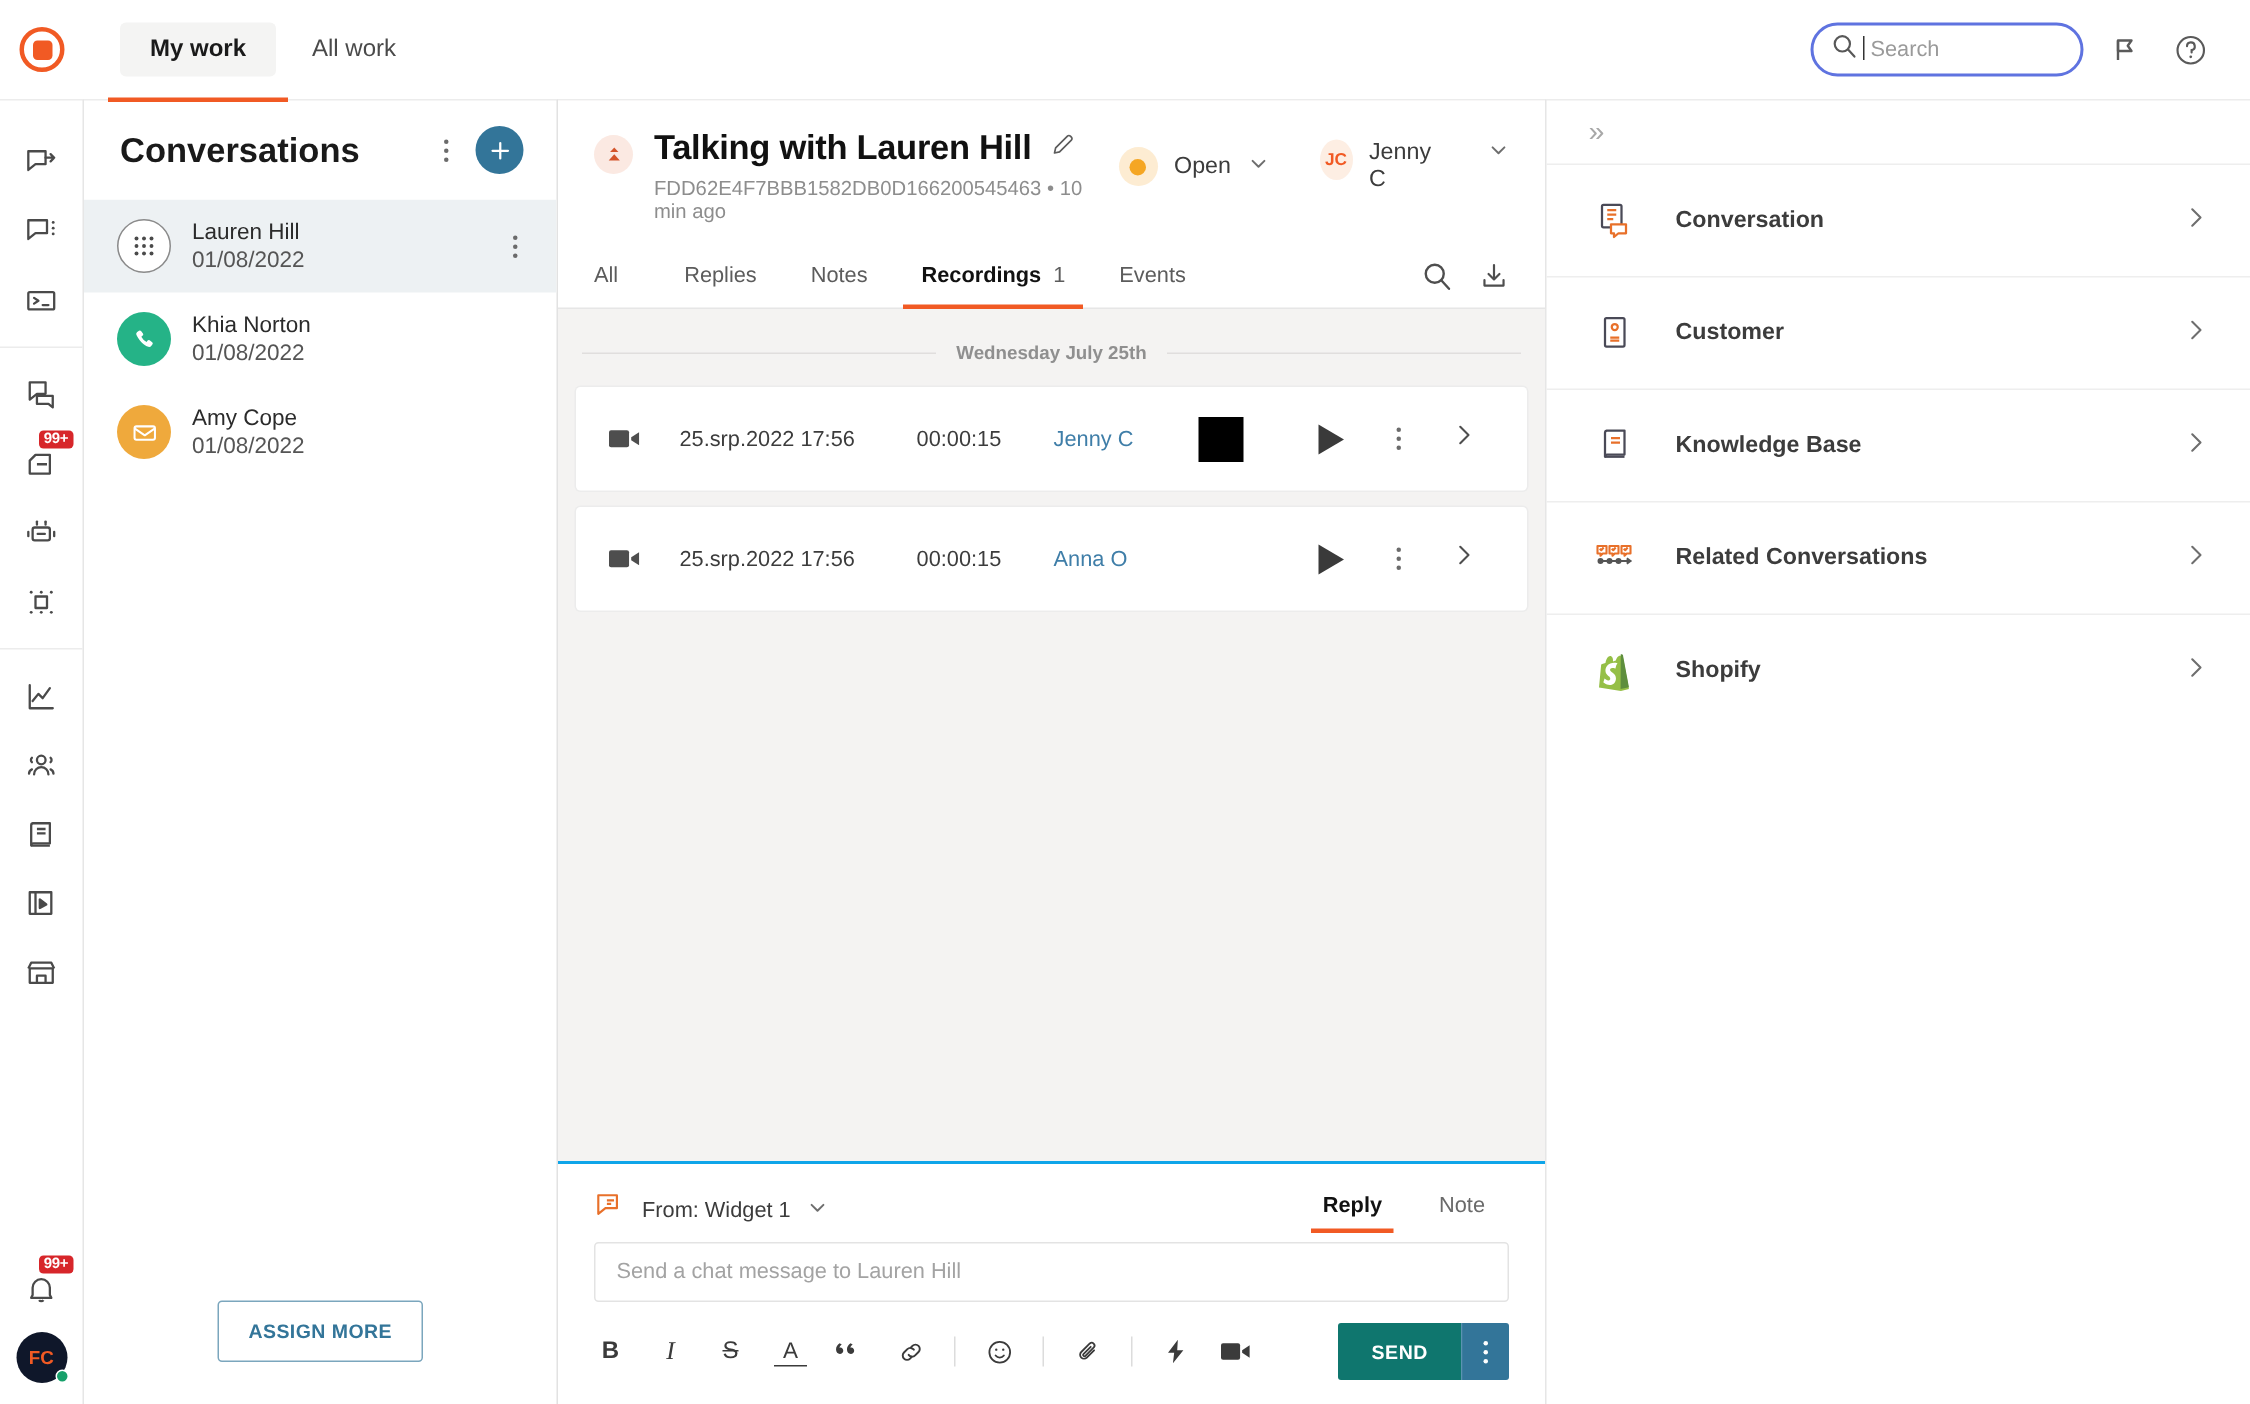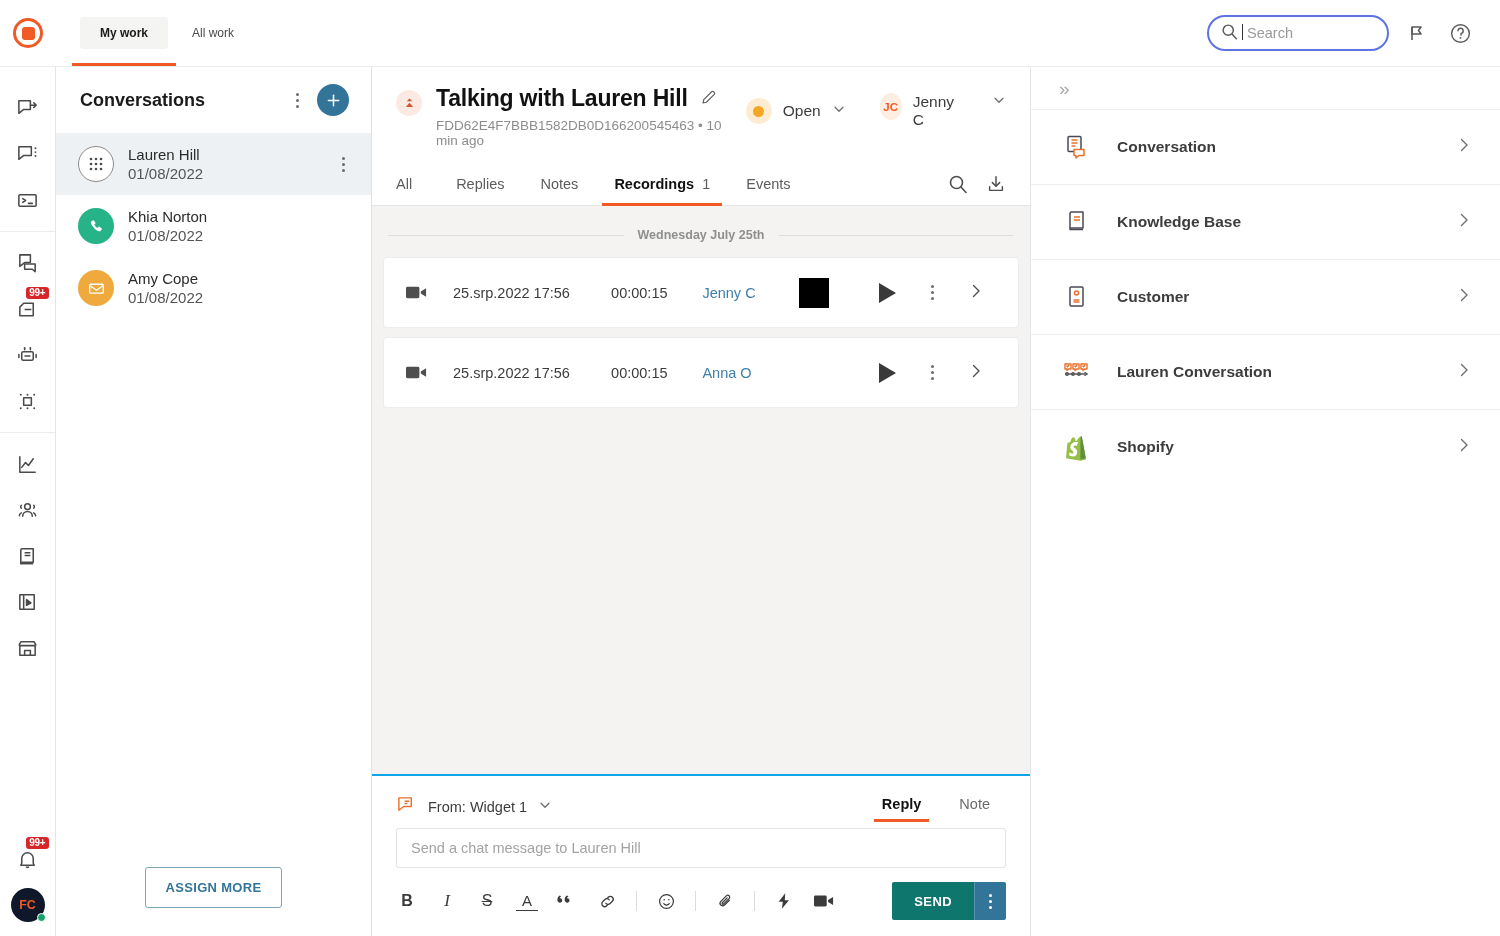--- a/index.html
+++ b/index.html
@@ -22,21 +22,21 @@
   .logo-cell { width: 56px; display: flex; align-items: center; justify-content: center; flex:0 0 56px;}
   .logo {
     width: 30px; height: 30px; border-radius: 50%;
     border: 3px solid #f15a24;
     display: flex; align-items: center; justify-content: center;
   }
   .logo-inner { width: 13px; height: 13px; background: #f15a24; border-radius: 3px; }
 
   .worktabs { display: flex; align-items: center; gap: 4px; margin-left: 24px; height: 100%; }
   .worktab {
-    padding: 9px 20px; font-size: 12px; color: #4a4a4a;
+    padding: 9px 20px; font-size: 16px; color: #4a4a4a;
     border-radius: 4px; cursor: pointer; position: relative;
   }
   .worktab.active { background: #f4f4f3; font-weight: 700; color: #1a1a1a; }
   .worktab.active::after {
     content:""; position: absolute; left: -8px; right: -8px; bottom: -17px;
     height: 3px; background: #f15a24;
   }
 
   .topbar-right { margin-left: auto; display: flex; align-items: center; gap: 18px; padding-right: 28px; }
   .searchbox {
@@ -84,21 +84,21 @@
 
   
   .conv-panel {
     width: 316px; flex: 0 0 316px; background: #fff;
     border-right: 1px solid #e2e2e2; border-top: 1px solid #ececec;
     display: flex; flex-direction: column;
   }
   .conv-head {
     height: 66px; display: flex; align-items: center; padding: 0 22px 0 24px; gap: 10px;
   }
-  .conv-title { font-size: 18px; font-weight: 700; color: #1a1a1a; }
+  .conv-title { font-size: 23px; font-weight: 700; color: #1a1a1a; }
   .kebab { width: 20px; height: 22px; display:flex; flex-direction: column; align-items:center;
            justify-content:center; gap:3px; cursor: pointer; margin-left: auto; }
   .kebab i { width: 3px; height: 3px; border-radius: 50%; background: #6b6b6b; display:block; }
   .add-btn {
     width: 32px; height: 32px; border-radius: 50%; background: #337599;
     display:flex; align-items:center; justify-content:center; cursor:pointer; flex:0 0 32px;
   }
   .conv-list { flex: 1; overflow: hidden; }
   .conv-item {
     display: flex; align-items: center; gap: 14px;
@@ -718,42 +718,42 @@
         <span class="chev">
           <svg width="16" height="16" viewBox="0 0 16 16" fill="none" stroke="#6e6e6e" stroke-width="1.4" stroke-linecap="round" stroke-linejoin="round">
               <path d="M5.5 2.5L11 8l-5.5 5.5"></path>
             </svg>
         </span>
       </div>
 
       <div class="app-row">
         <span class="app-icon">
           <svg width="26" height="26" viewBox="0 0 26 26" fill="none" stroke="#4a4a57" stroke-width="1.5" stroke-linejoin="round">
+            <rect x="6" y="3" width="13" height="19" rx="1"></rect>
+            <circle cx="12.5" cy="9" r="2" stroke="#e8702a"></circle>
+            <path d="M9.5 16h6M9.5 18h6" stroke="#e8702a"></path>
+          </svg>
+        </span>
+        <span class="app-label">Customer</span>
+        <span class="chev">
+          <svg width="16" height="16" viewBox="0 0 16 16" fill="none" stroke="#6e6e6e" stroke-width="1.4" stroke-linecap="round" stroke-linejoin="round">
+              <path d="M5.5 2.5L11 8l-5.5 5.5"></path>
+            </svg>
+        </span>
+      </div>
+
+      <div class="app-row">
+        <span class="app-icon">
+          <svg width="26" height="26" viewBox="0 0 26 26" fill="none" stroke="#4a4a57" stroke-width="1.5" stroke-linejoin="round">
             <path d="M7 3h12v16H7.5A1.5 1.5 0 0 0 6 20.5V4.5A1.5 1.5 0 0 1 7.5 3z"></path>
             <path d="M10 8h6M10 11h6" stroke="#e8702a"></path>
             <path d="M6 20.5h13"></path>
           </svg>
         </span>
         <span class="app-label">Knowledge Base</span>
-        <span class="chev">
-          <svg width="16" height="16" viewBox="0 0 16 16" fill="none" stroke="#6e6e6e" stroke-width="1.4" stroke-linecap="round" stroke-linejoin="round">
-              <path d="M5.5 2.5L11 8l-5.5 5.5"></path>
-            </svg>
-        </span>
-      </div>
-
-      <div class="app-row">
-        <span class="app-icon">
-          <svg width="26" height="26" viewBox="0 0 26 26" fill="none" stroke="#4a4a57" stroke-width="1.5" stroke-linejoin="round">
-            <rect x="6" y="3" width="13" height="19" rx="1"></rect>
-            <circle cx="12.5" cy="9" r="2" stroke="#e8702a"></circle>
-            <path d="M9.5 16h6M9.5 18h6" stroke="#e8702a"></path>
-          </svg>
-        </span>
-        <span class="app-label">Customer</span>
         <span class="chev">
           <svg width="16" height="16" viewBox="0 0 16 16" fill="none" stroke="#6e6e6e" stroke-width="1.4" stroke-linecap="round" stroke-linejoin="round">
               <path d="M5.5 2.5L11 8l-5.5 5.5"></path>
             </svg>
         </span>
       </div>
 
       <div class="app-row">
         <span class="app-icon">
           <svg width="28" height="26" viewBox="0 0 28 26" fill="none" stroke="#e8702a" stroke-width="1.4" stroke-linejoin="round">
@@ -761,21 +761,21 @@
               <path d="M10 5h6v5h-2.5L12 11.5V10h-2z"></path>
               <path d="M18 5h6v5h-2.5L20 11.5V10h-2z"></path>
             <path d="M3.5 6.8l1 1 1.6-1.8M11.5 6.8l1 1 1.6-1.8M19.5 6.8l1 1 1.6-1.8"></path>
             <path d="M3 15h21" stroke="#555" stroke-linecap="round"></path>
             <circle cx="4" cy="15" r="1.3" stroke="#555"></circle>
               <circle cx="10" cy="15" r="1.3" stroke="#555"></circle>
               <circle cx="16" cy="15" r="1.3" stroke="#555"></circle>
             <path d="M21.5 13.2L24 15l-2.5 1.8" stroke="#555"></path>
           </svg>
         </span>
-        <span class="app-label">Lauren Conversation</span>
+        <span class="app-label">Related Conversations</span>
         <span class="chev">
           <svg width="16" height="16" viewBox="0 0 16 16" fill="none" stroke="#6e6e6e" stroke-width="1.4" stroke-linecap="round" stroke-linejoin="round">
               <path d="M5.5 2.5L11 8l-5.5 5.5"></path>
             </svg>
         </span>
       </div>
 
       <div class="app-row">
         <span class="app-icon">
           <svg width="25" height="27" viewBox="0 0 25 27" fill="none">

